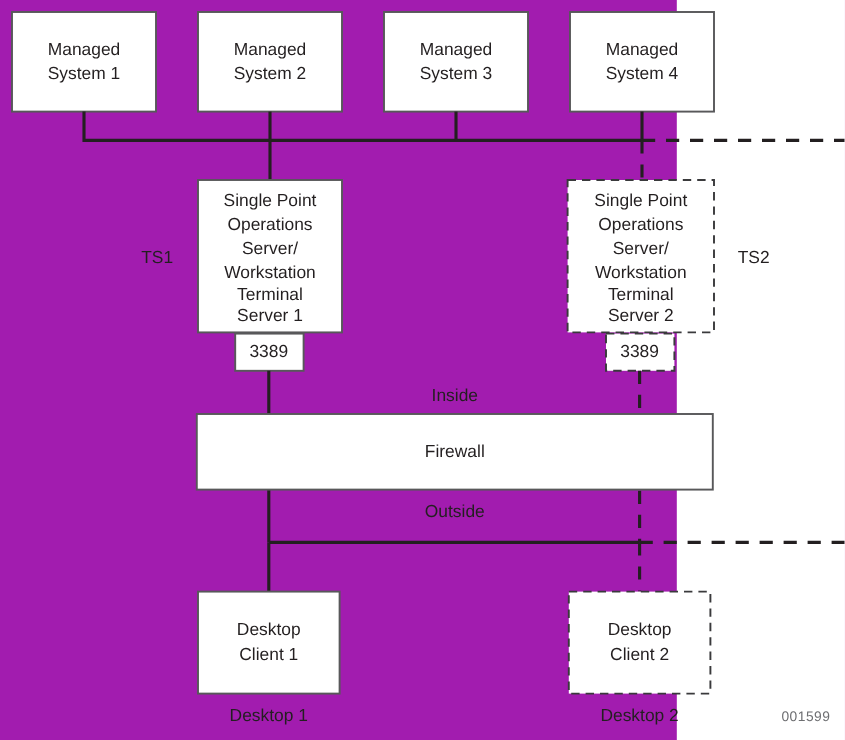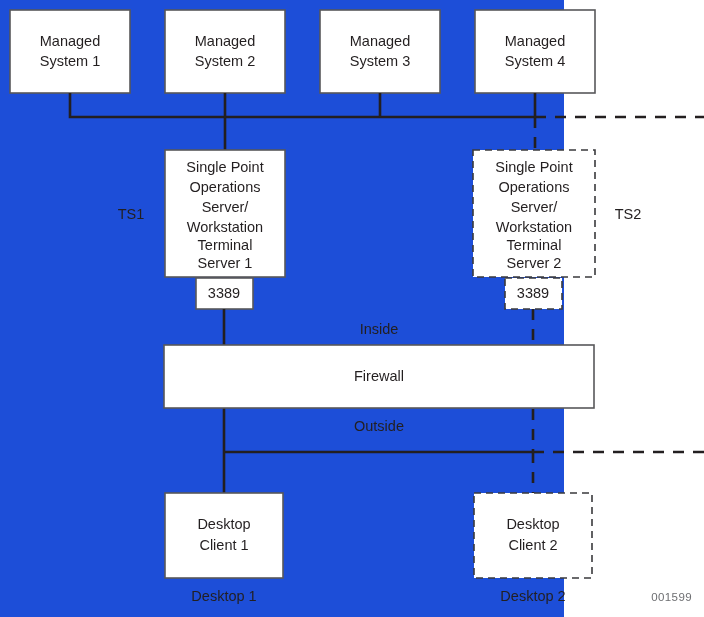--- a/index.html
+++ b/index.html
@@ -10,21 +10,21 @@
   body {
     width: 704px;
     height: 617px;
     font-family: "Liberation Sans", sans-serif;
     overflow: hidden;
   }
   #diagram-root {
     position: relative;
     width: 564px;
     height: 617px;
-    background: #1d4ed8;
+    background: #a21caf;
   }
   svg.diagram {
     display: block;
     width: 704px;
     height: 617px;
   }
   .box-solid {
     fill: #ffffff;
     stroke: #58585a;
     stroke-width: 1.6;

